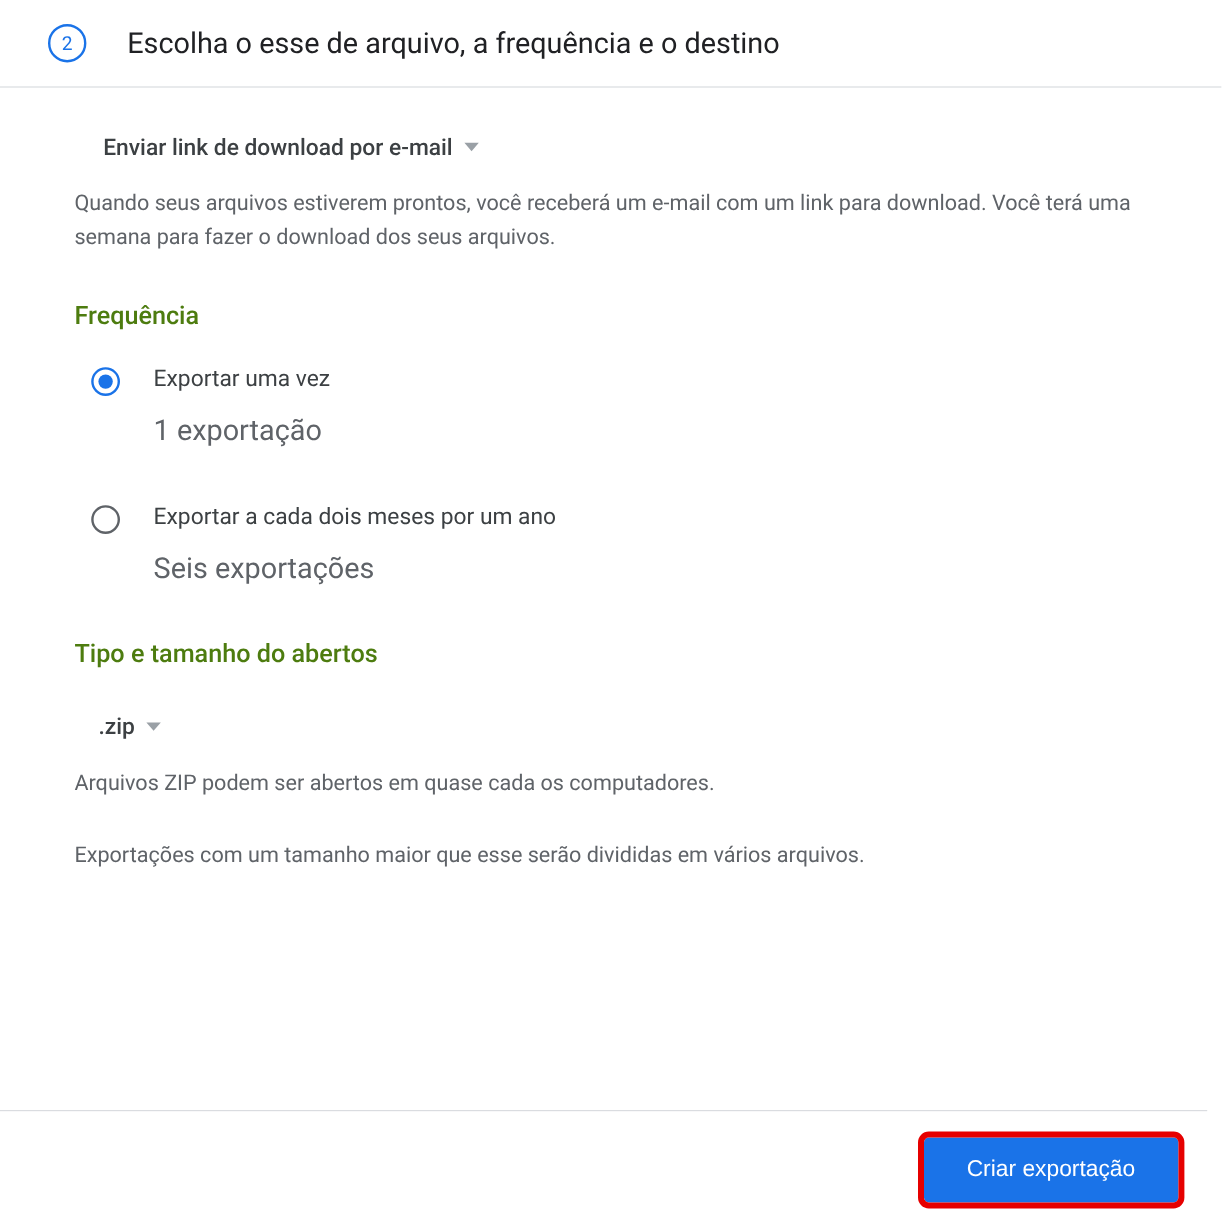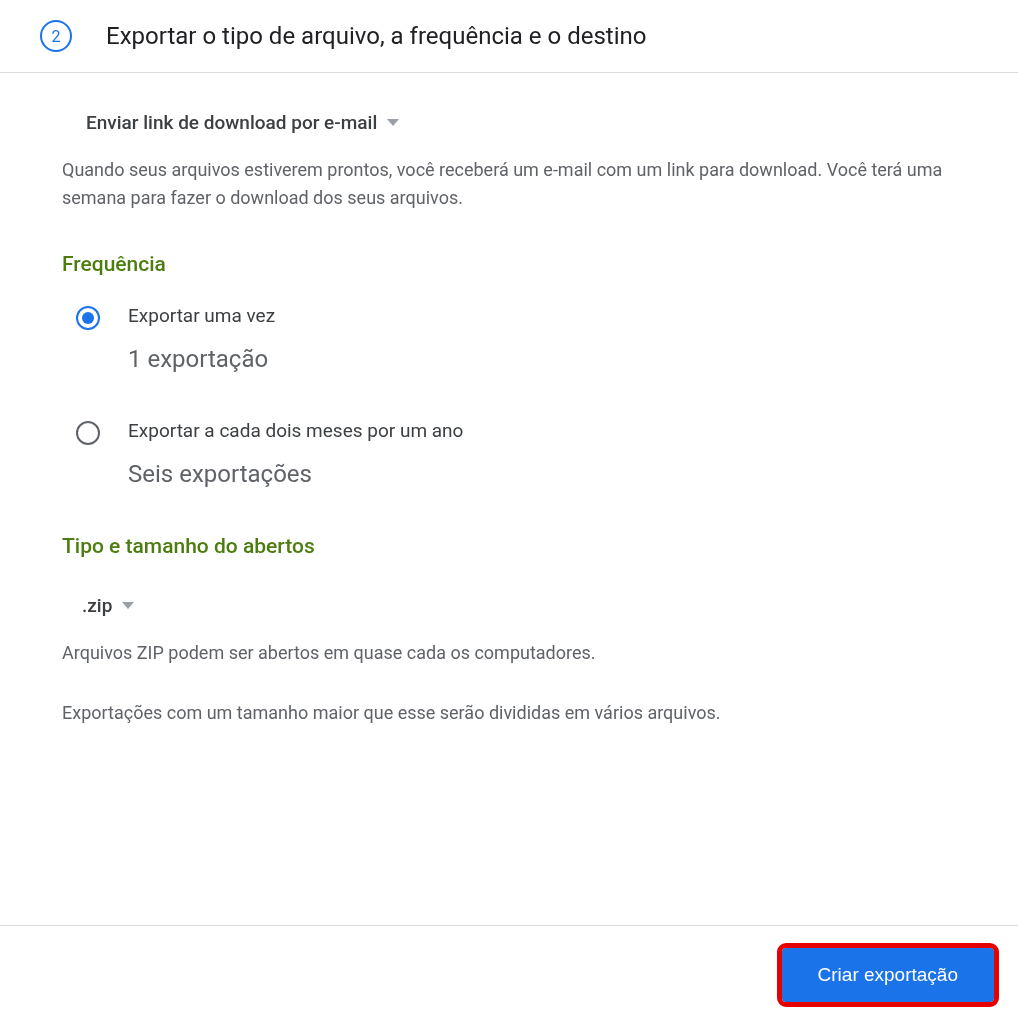--- a/index.html
+++ b/index.html
@@ -133,21 +133,21 @@
     }
     .desc.tight {
       margin-top: 14px;
       margin-bottom: 32px;
       padding-left: 0;
     }
     .footer {
       position: absolute;
       bottom: 0;
       left: 0;
-      right: 0;
+      right: 12px;
       border-top: 1px solid #dadce0;
       padding: 22px 24px;
       display: flex;
       justify-content: flex-end;
       background: #fff;
     }
     .primary-btn {
       background: #1a73e8;
       color: #fff;
       font-size: 19px;
@@ -160,21 +160,21 @@
       outline-offset: 0;
     }
   </style>
 </head>
 <body>
 
 <div class="header-bar">
   <div class="step-badge">
     <span>2</span>
   </div>
-  <div class="header-title">Exportar o tipo de arquivo, a frequência e o destino</div>
+  <div class="header-title">Escolha o esse de arquivo, a frequência e o destino</div>
 </div>
 
 <div class="ghost-title">Método de envio</div>
 
 <div class="content">
 
   <div class="dropdown-row">
     <span class="dropdown-label">Enviar link de download por e-mail</span>
     <span class="caret"></span>
   </div>

